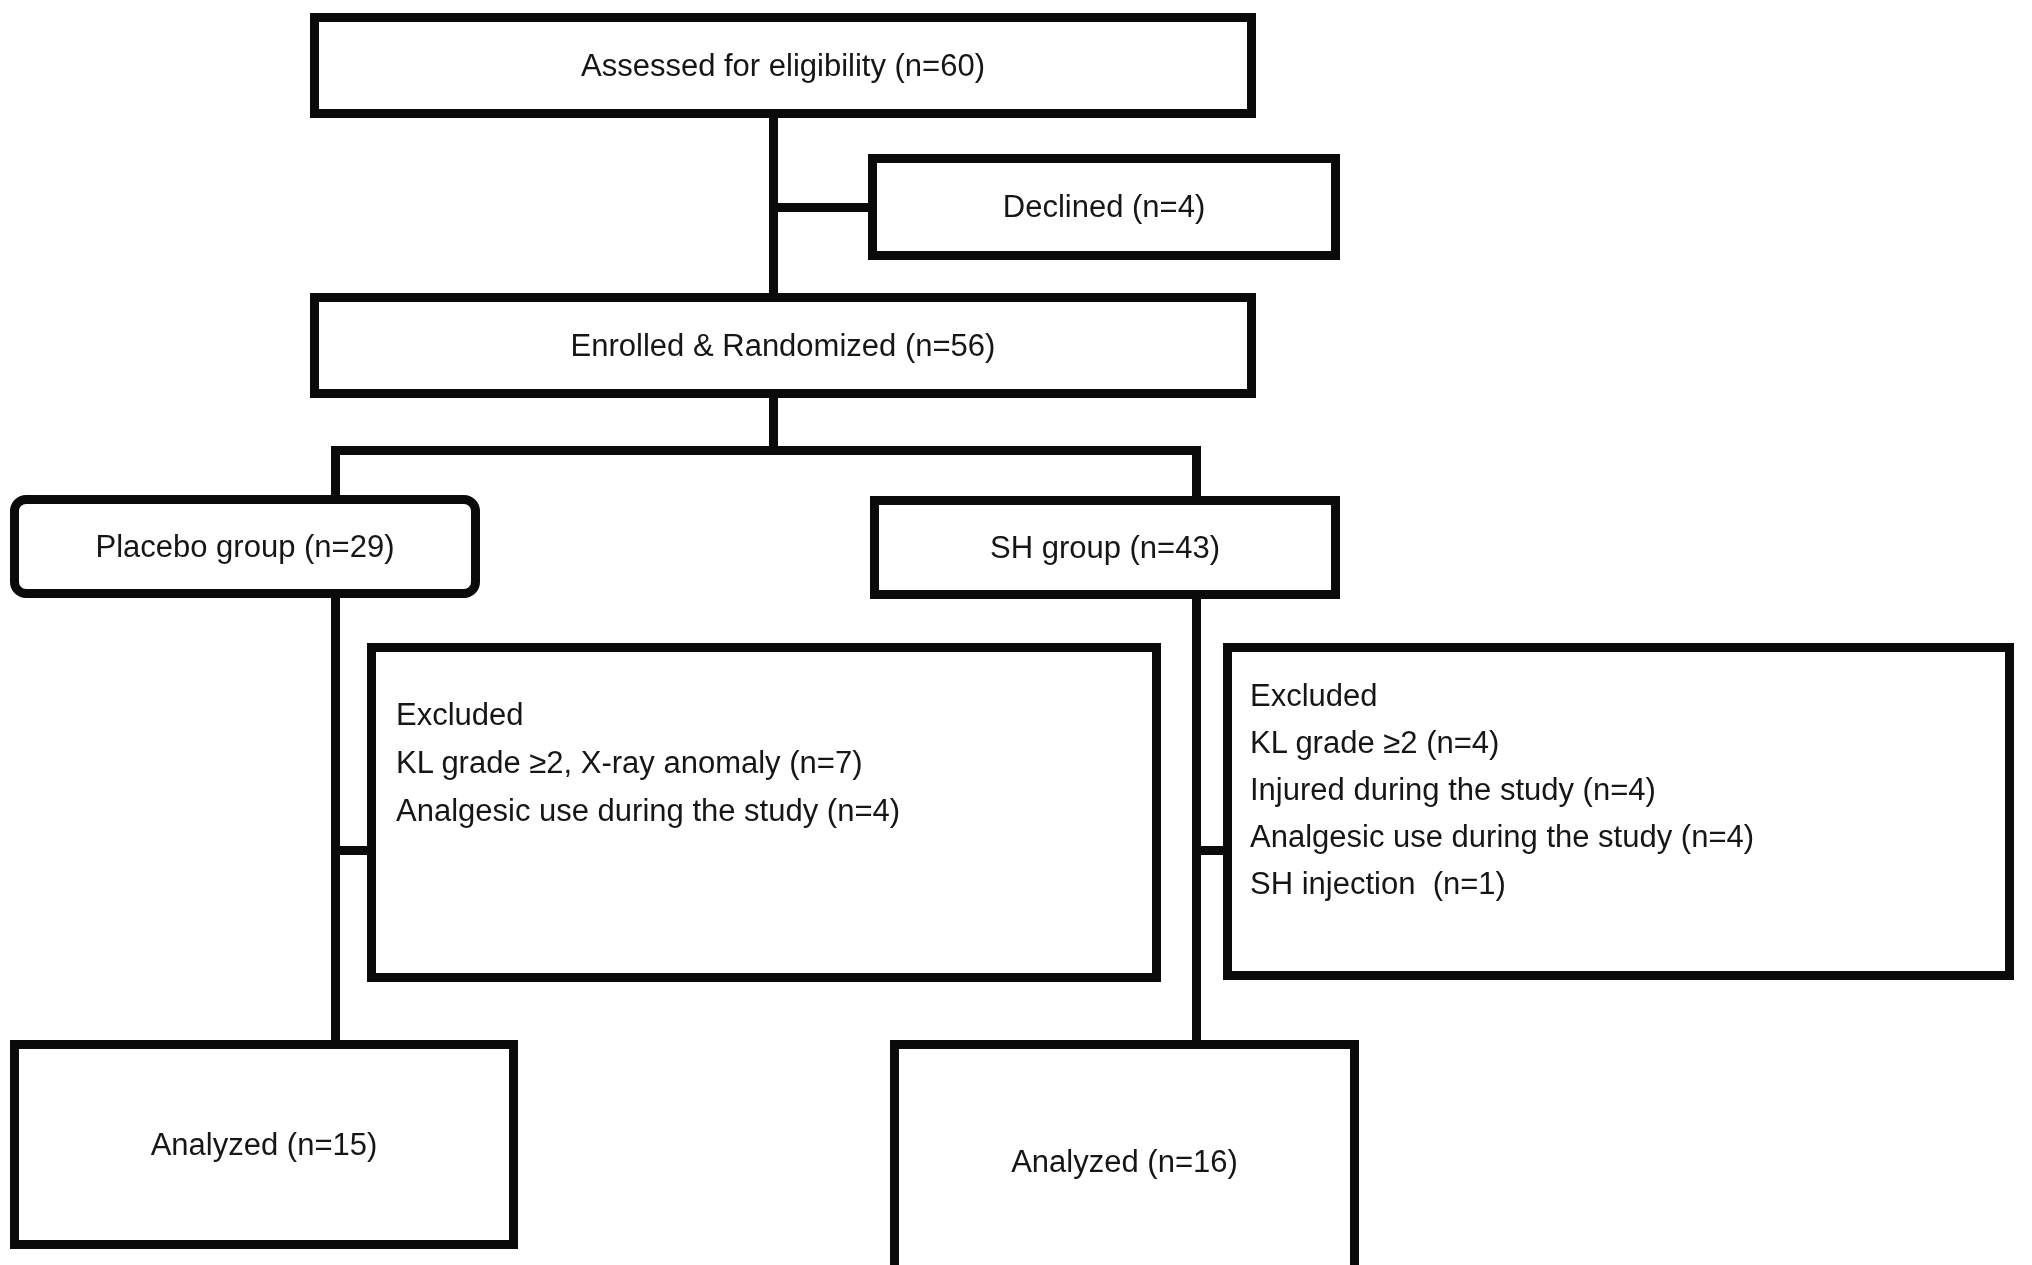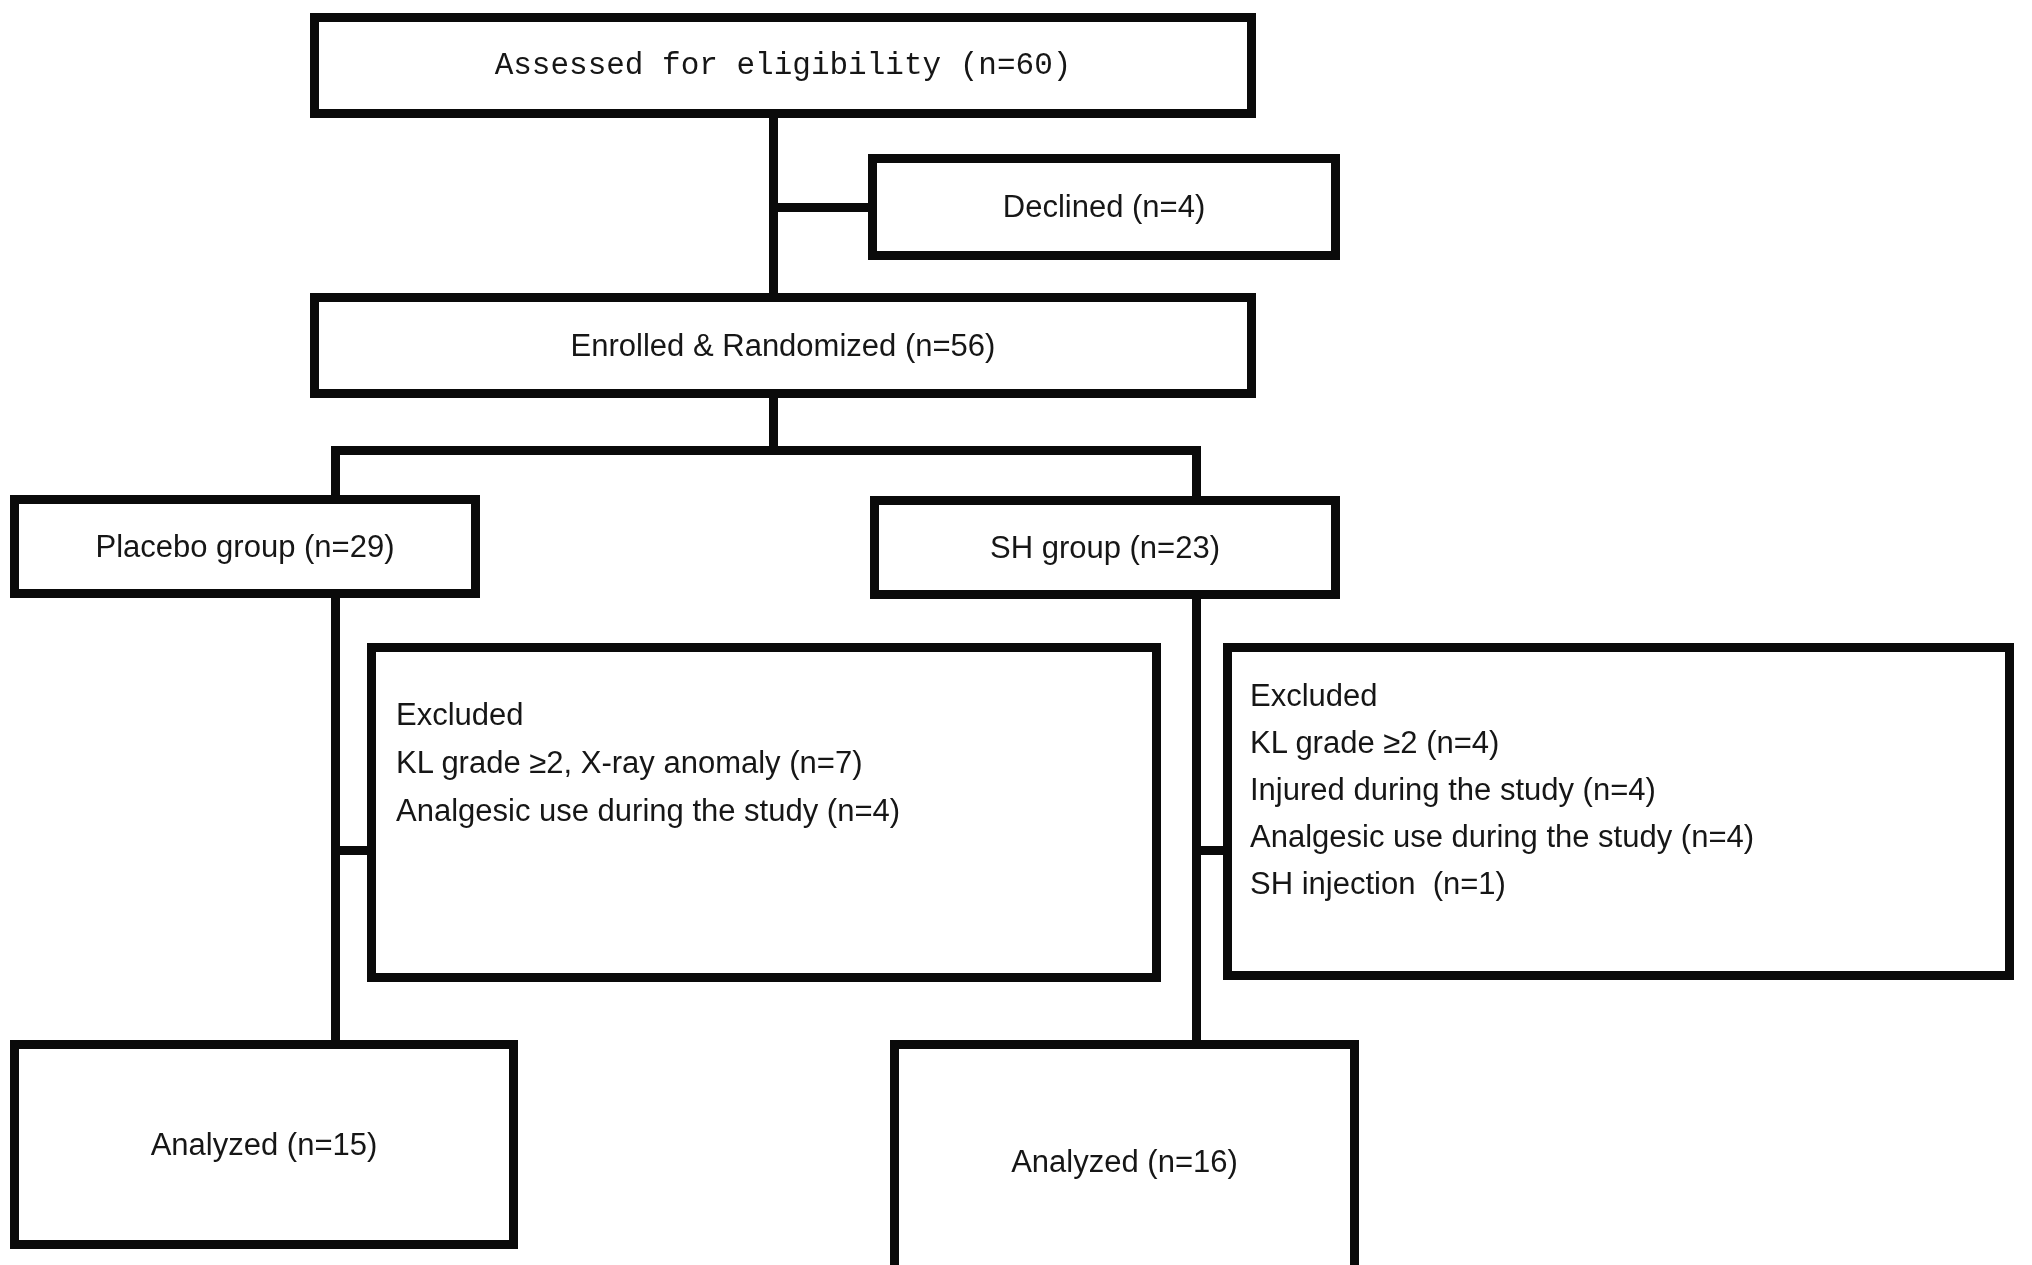--- a/index.html
+++ b/index.html
@@ -45,24 +45,24 @@
   }
   .excl-left .list-line { line-height: 48px; }
   .excl-right .list-line { line-height: 47px; }
   .excl-left .list-inner { padding: 39px 20px 0 20px; }
   .excl-right .list-inner { padding: 20px 18px 0 18px; }
   .line {
     position: absolute;
     background: #0a0a0a;
   }
   
-  .b-assessed  { left: 310px;  top: 13px;   width: 946px; height: 105px; font-family: Liberation Mono, monospace; }
+  .b-assessed  { left: 310px;  top: 13px;   width: 946px; height: 105px; }
   .b-declined  { left: 868px;  top: 154px;  width: 472px; height: 106px; }
   .b-enrolled  { left: 310px;  top: 293px;  width: 946px; height: 105px; }
-  .b-placebo   { left: 10px;   top: 495px;  width: 470px; height: 103px; }
+  .b-placebo   { left: 10px;   top: 495px;  width: 470px; height: 103px; border-radius: 16px; }
   .b-sh        { left: 870px;  top: 496px;  width: 470px; height: 103px; }
   .b-excl-l    { left: 367px;  top: 643px;  width: 794px; height: 339px; }
   .b-excl-r    { left: 1223px; top: 643px;  width: 791px; height: 337px; }
   .b-anal-l    { left: 10px;   top: 1040px; width: 508px; height: 209px; }
   .b-anal-r    { left: 890px;  top: 1040px; width: 469px; height: 244px; }
   
   .l-v-assessed-enrolled { left: 769px;  top: 115px; width: 9px;   height: 180px; }
   .l-h-declined          { left: 769px;  top: 203px; width: 99px;  height: 9px; }
   .l-v-enrolled-split    { left: 769px;  top: 396px; width: 9px;   height: 58px; }
   .l-h-split             { left: 331px;  top: 446px; width: 870px; height: 9px; }
@@ -99,21 +99,21 @@
 
   <div class="box b-enrolled">
     <span>Enrolled &amp; Randomized (n=56)</span>
   </div>
 
   <div class="box b-placebo">
     <span>Placebo group (n=29)</span>
   </div>
 
   <div class="box b-sh">
-    <span>SH group (n=23)</span>
+    <span>SH group (n=43)</span>
   </div>
 
   <div class="box list excl-left b-excl-l">
     <div class="list-inner">
       <span class="list-line">Excluded</span>
       <span class="list-line">KL grade ≥2, X-ray anomaly (n=7)</span>
       <span class="list-line">Analgesic use during the study (n=4)</span>
     </div>
   </div>
 

